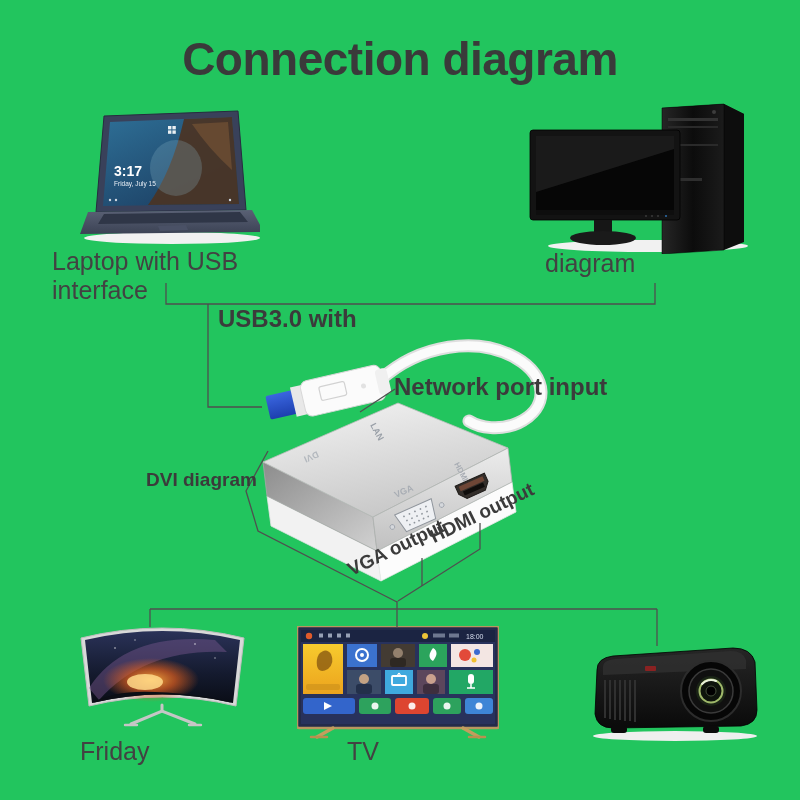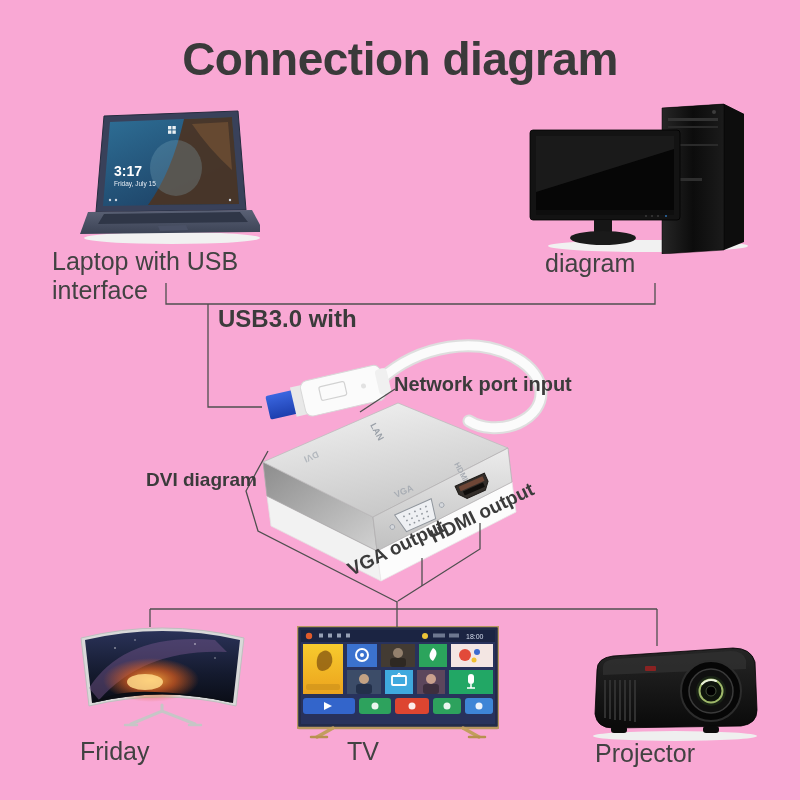--- a/index.html
+++ b/index.html
@@ -1,16 +1,16 @@
 <!DOCTYPE html>
 <html><head>
 <meta charset="utf-8">
 <style>
   html,body{margin:0;padding:0;background:#fff;}
-  .canvas{position:relative;width:800px;height:800px;background:#f9a8d4;
+  .canvas{position:relative;width:800px;height:800px;background:#22c55e;
           font-family:"Liberation Sans",sans-serif;overflow:hidden;}
   .abs{position:absolute;}
   .title{left:0;right:0;top:32px;text-align:center;font-size:46px;font-weight:bold;
          color:#3a3a3a;letter-spacing:-0.5px;z-index:6;}
   .dev-label{color:#424242;font-size:25px;z-index:6;}
   .blabel{font-weight:bold;color:#3b3b3b;z-index:6;white-space:nowrap;}
   .rot{transform:rotate(-26deg);transform-origin:center center;}
   .device{z-index:2;}
   .lines-svg{left:0;top:0;z-index:5;pointer-events:none;}
   svg{display:block;}
@@ -305,36 +305,35 @@
         <circle cx="128" cy="55" r="22" fill="#101010" stroke="#3a3a3a" stroke-width="1.5"></circle>
         <circle cx="128" cy="55" r="15" fill="#1a2416"></circle>
         <circle cx="128" cy="55" r="11.5" fill="#0e140c" stroke="#9fb86a" stroke-width="2"></circle>
         <path d="M119,48 A12,12 0 0,1 133,45" fill="none" stroke="#e8f0d8" stroke-width="2" stroke-linecap="round"></path>
         <circle cx="128" cy="55" r="5" fill="#000" stroke="#44503a" stroke-width="1"></circle>
       </g>
       <rect x="28" y="90" width="16" height="7" rx="3" fill="#0b0b0b"></rect>
       <rect x="120" y="90" width="16" height="7" rx="3" fill="#0b0b0b"></rect>
     </svg>
   </div>
-  <div class="abs dev-label" style="left:595px;top:739px;width:145px;">Projector</div>
 
   <svg class="abs lines-svg" width="800" height="800" viewBox="0 0 800 800">
     <g fill="none" stroke="#4f4f4f" stroke-width="1.3">
       <path d="M166,283 V304 H655 V283"></path>
       <path d="M208,304 V407 H262"></path>
       <path d="M395,389 L360,412"></path>
       <path d="M268,451 L246,491 L258,531 L397,602"></path>
       <path d="M422,558 V586"></path>
       <path d="M480,523 V549 L398,601"></path>
       <path d="M397,601 V628"></path>
       <path d="M150,609 H657"></path>
       <path d="M150,609 V627"></path>
       <path d="M657,609 V646"></path>
     </g>
   </svg>
 
   <div class="abs blabel" style="left:218px;top:305px;font-size:24px;">USB3.0 with</div>
-  <div class="abs blabel" style="left:394px;top:373px;font-size:20px;">Network port input</div>
+  <div class="abs blabel" style="left:394px;top:373px;font-size:24px;">Network port input</div>
   <div class="abs blabel" style="left:146px;top:469px;font-size:19px;">DVI diagram</div>
   <div class="abs blabel rot" style="left:338px;top:537px;width:116px;font-size:19px;text-align:center;">VGA output</div>
   <div class="abs blabel rot" style="left:421px;top:502px;width:122px;font-size:19px;text-align:center;">HDMI output</div>
 
 </div>
 
 </body></html>

